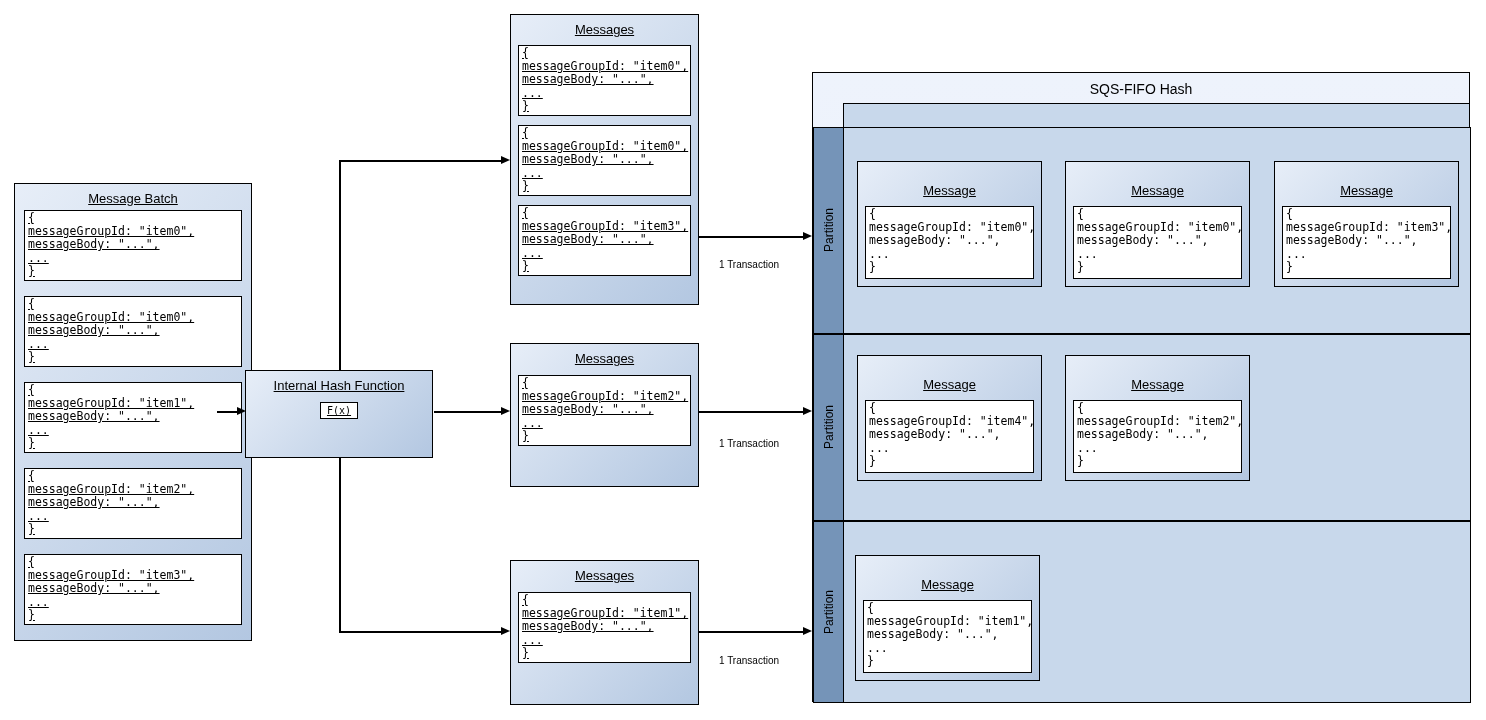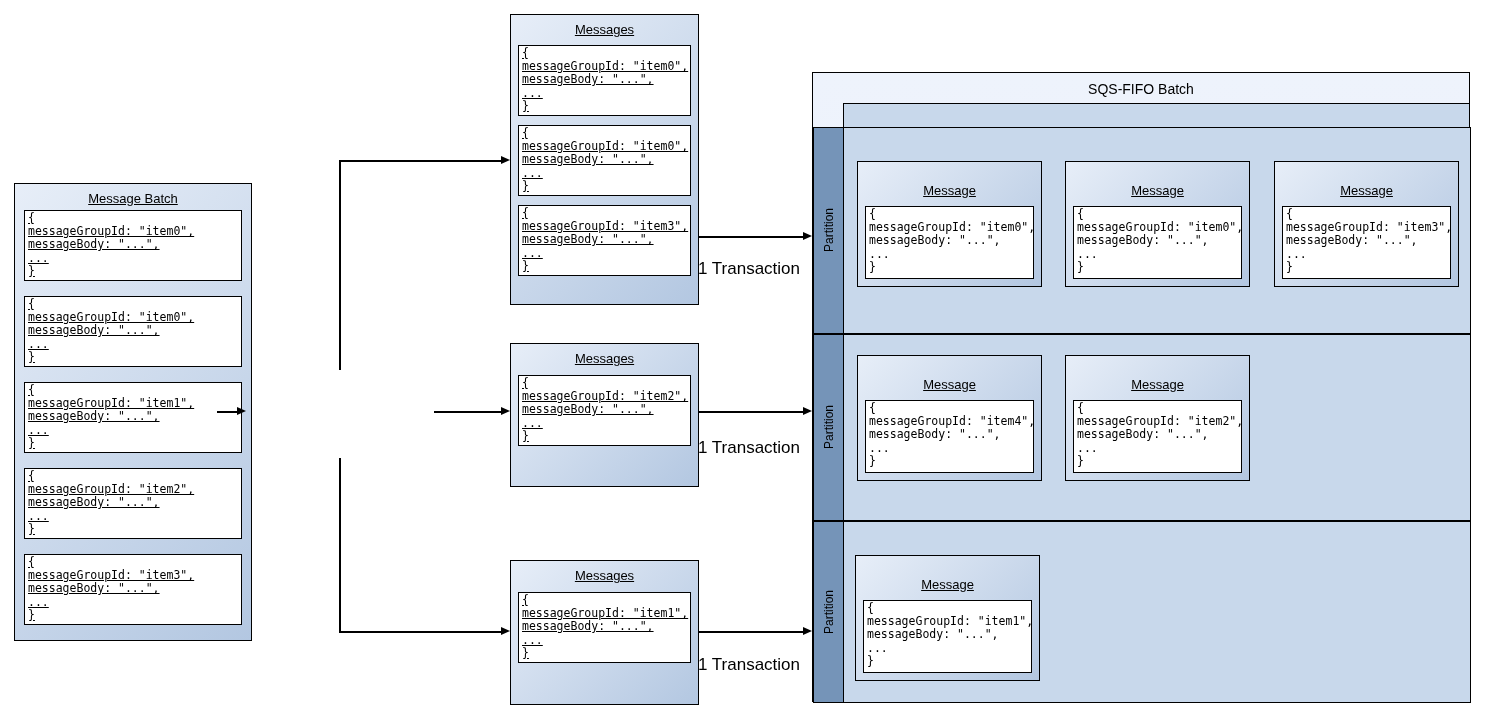--- a/index.html
+++ b/index.html
@@ -57,21 +57,21 @@
   .qcard-title{text-align:center;font-size:13px;padding-top:21px;}
   .qcard .code{position:absolute;left:7px;right:7px;top:44px;height:73px;}
   
   .hline{position:absolute;height:1.5px;background:var(--line);}
   .vline{position:absolute;width:1.5px;background:var(--line);}
   .ahead{
     position:absolute;width:0;height:0;
     border-top:4.5px solid transparent;border-bottom:4.5px solid transparent;
     border-left:9px solid var(--line);
   }
-  .tx-label{position:absolute;width:110px;text-align:center;font-size:17px;}
+  .tx-label{position:absolute;width:110px;text-align:center;font-size:10px;}
   .hash-badge{
     margin:9px auto 0;width:38px;height:17px;background:#fff;
     border:1px solid var(--line);box-sizing:border-box;text-align:center;
     font-family:"DejaVu Sans Mono","Liberation Mono",monospace;font-size:10px;line-height:15px;
   }
 </style>
 </head>
 <body>
 
 <div id="canvas">
@@ -80,20 +80,24 @@
     <div class="box-title">Message Batch</div>
     <div class="cards" style="padding:4px 9px 0;gap:15px;">
       <div class="code msg-code"><div>{</div><div>messageGroupId: "item0",</div><div>messageBody: "...",</div><div>...</div><div>}</div></div>
       <div class="code msg-code"><div>{</div><div>messageGroupId: "item0",</div><div>messageBody: "...",</div><div>...</div><div>}</div></div>
       <div class="code msg-code"><div>{</div><div>messageGroupId: "item1",</div><div>messageBody: "...",</div><div>...</div><div>}</div></div>
       <div class="code msg-code"><div>{</div><div>messageGroupId: "item2",</div><div>messageBody: "...",</div><div>...</div><div>}</div></div>
       <div class="code msg-code"><div>{</div><div>messageGroupId: "item3",</div><div>messageBody: "...",</div><div>...</div><div>}</div></div>
     </div>
   </div>
 
+  <div class="box" style="left:245px;top:370px;width:188px;height:88px;">
+    <div class="box-title">Internal Hash Function</div>
+    <div class="hash-badge">F(x)</div>
+  </div>
 
   <div class="box" style="left:510px;top:14px;width:189px;height:291px;">
     <div class="box-title">Messages</div>
     <div class="cards" style="padding:8px 7px 0;gap:9px;">
       <div class="code msg-code"><div>{</div><div>messageGroupId: "item0",</div><div>messageBody: "...",</div><div>...</div><div>}</div></div>
       <div class="code msg-code"><div>{</div><div>messageGroupId: "item0",</div><div>messageBody: "...",</div><div>...</div><div>}</div></div>
       <div class="code msg-code"><div>{</div><div>messageGroupId: "item3",</div><div>messageBody: "...",</div><div>...</div><div>}</div></div>
     </div>
   </div>
 
@@ -105,21 +109,21 @@
   </div>
 
   <div class="box" style="left:510px;top:560px;width:189px;height:145px;">
     <div class="box-title">Messages</div>
     <div class="cards" style="padding:9px 7px 0;">
       <div class="code msg-code"><div>{</div><div>messageGroupId: "item1",</div><div>messageBody: "...",</div><div>...</div><div>}</div></div>
     </div>
   </div>
 
   <div class="pool" style="left:812px;top:72px;width:658px;height:630px;">
-    <div class="pool-title">SQS-FIFO Batch</div>
+    <div class="pool-title">SQS-FIFO Hash</div>
     <div class="pool-inner" style="left:30px;top:30px;width:627px;height:599px;"></div>
 
     <div class="lane" style="top:54px;height:207px;">
       <div class="lane-strip">
         <span>Partition</span>
       </div>
       <div class="box qcard" style="left:43px;top:33px;">
         <div class="qcard-title">Message</div>
         <div class="code"><div>{</div><div>messageGroupId: "item0",</div><div>messageBody: "...",</div><div>...</div><div>}</div></div>
       </div>

